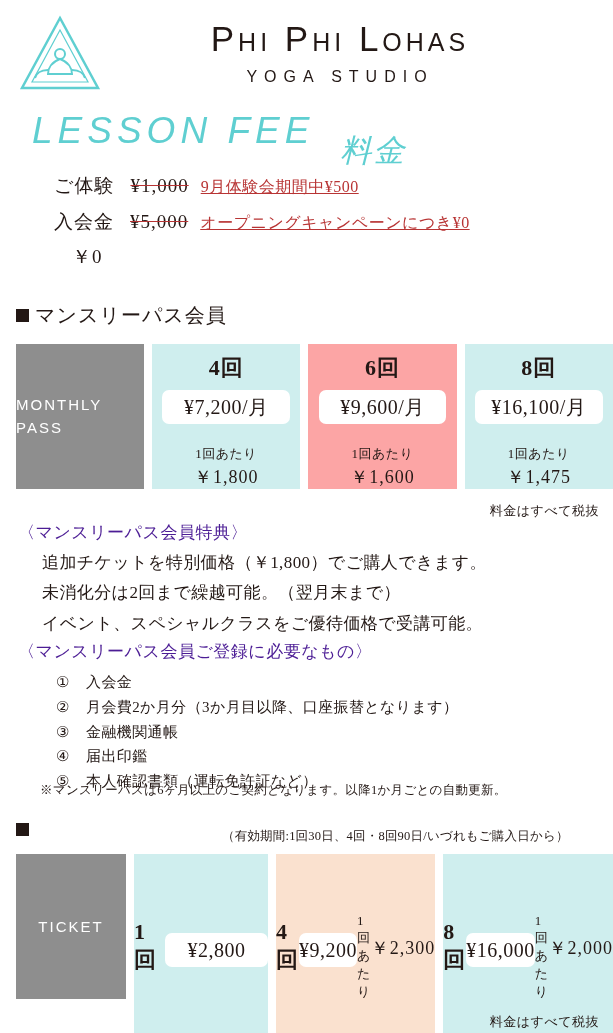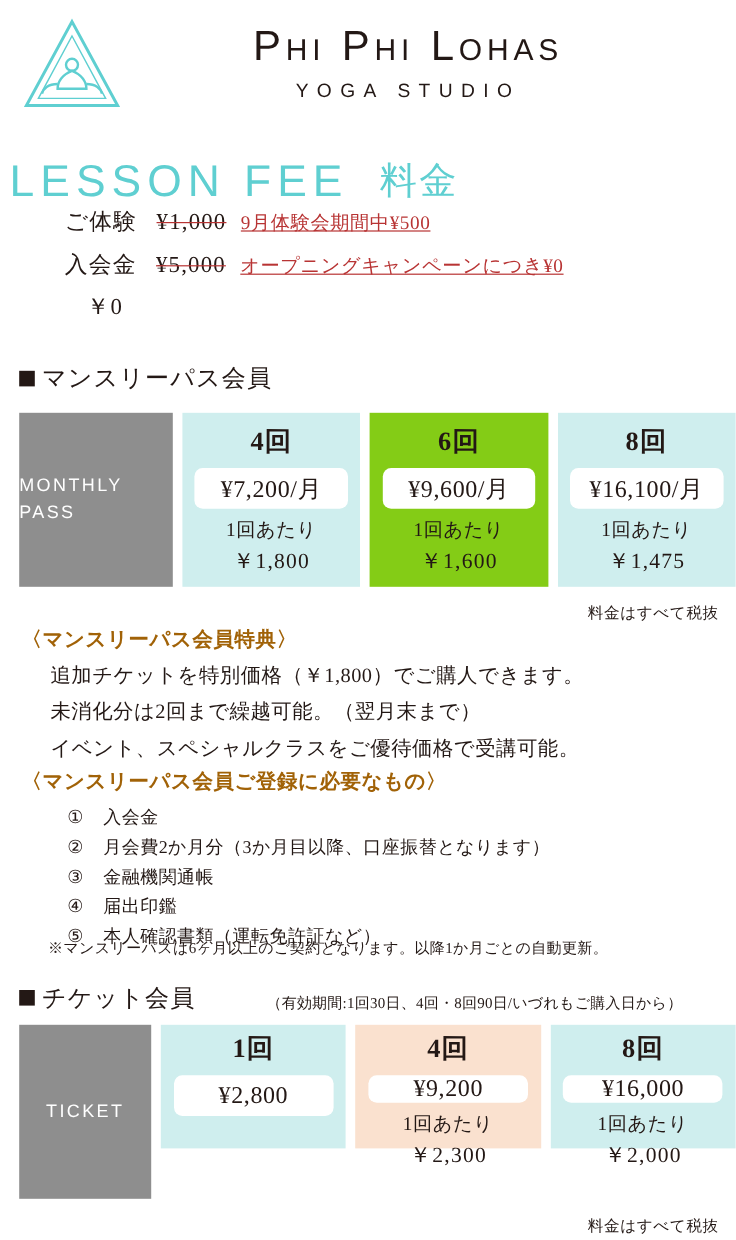--- a/index.html
+++ b/index.html
@@ -50,24 +50,25 @@
     font-family: "Liberation Sans", sans-serif;
     font-size: 16px;
     letter-spacing: 7px;
     color: #231815;
     margin-top: 9px;
   }
 
   
   .title-row {
     position: absolute;
-    left: 8px;
+    left: 32px;
     top: 110px;
     display: flex;
-    align-items: flex-end;
+    align-items: flex-start;
+    font-style: italic;
   }
   .title-en {
     font-family: "Liberation Sans", sans-serif;
     font-size: 37px;
     letter-spacing: 5px;
     color: #5fcfd1;
   }
   .title-jp {
     font-size: 31px;
     color: #5fcfd1;
@@ -151,63 +152,62 @@
   .mcol {
     flex: 1;
     height: 145px;
     display: flex;
     flex-direction: column;
     align-items: center;
     padding-top: 9px;
     box-sizing: border-box;
   }
   .mcol.teal { background: #cfeeee; }
-  .mcol.peach { background: #84cc16; }
+  .mcol.peach { background: #fca5a5; }
   .mcol-title {
     font-size: 22px;
     font-weight: bold;
     letter-spacing: 1px;
   }
   .mcol-pricebox {
     margin-top: 7px;
     background: #ffffff;
     border-radius: 7px;
     width: 86%;
     height: 34px;
     display: flex;
     align-items: center;
     justify-content: center;
     font-size: 20px;
     letter-spacing: 0.5px;
   }
   .mcol-per {
-    margin-top: 8px;
-    font-size: 16px;
+    margin-top: 21px;
+    font-size: 13px;
     letter-spacing: 0.5px;
   }
   .mcol-unit {
     margin-top: 2px;
     font-size: 18px;
     letter-spacing: 1px;
   }
 
   .tax-note {
     position: absolute;
     font-size: 13px;
     letter-spacing: 0.5px;
     color: #231815;
   }
 
   
   .blue-head {
     position: absolute;
-    color: #a16207;
+    color: #4c1d95;
     font-size: 17px;
     letter-spacing: 0.5px;
-    font-weight: bold;
   }
   .bullet-list {
     position: absolute;
     font-size: 17px;
     line-height: 1.78;
     letter-spacing: 0.4px;
   }
   .numbered {
     position: absolute;
     font-size: 15px;
@@ -243,23 +243,23 @@
     display: flex;
     align-items: center;
     justify-content: center;
     font-family: "Liberation Sans", sans-serif;
     font-size: 15px;
     letter-spacing: 2px;
     height: 145px;
   }
   .tcol {
     flex: 1;
-    height: 103px;
-    display: flex;
-    flex-direction: column;
+    height: 180px;
+    display: flex;
+    flex-direction: row;
     align-items: center;
     padding-top: 5px;
     box-sizing: border-box;
   }
   .tcol.teal { background: #cfeeee; }
   .tcol.peach { background: #fae1cf; }
 </style>
 </head>
 <body>
 
@@ -359,21 +359,21 @@
     <span>届出印鑑</span>
   </div>
   <div>
     <span class="num">⑤</span>
     <span>本人確認書類（運転免許証など）</span>
   </div>
 </div>
 <div class="small-note" style="left:40px; top:782px;">※マンスリーパスは6ヶ月以上のご契約となります。以降1か月ごとの自動更新。</div>
 
 <div class="sec-head" style="left:16px; top:818px;">
-  <span class="sq"></span><span>チケット会員</span>
+  <span class="sq"></span>
 </div>
 <div class="ticket-head-note" style="left:222px; top:828px;">（有効期間:1回30日、4回・8回90日/いづれもご購入日から）</div>
 
 <div class="ttable">
   <div class="tcell-label">
     <span>TICKET</span>
   </div>
 
   <div class="tcol teal">
     <div class="mcol-title">1回</div>

